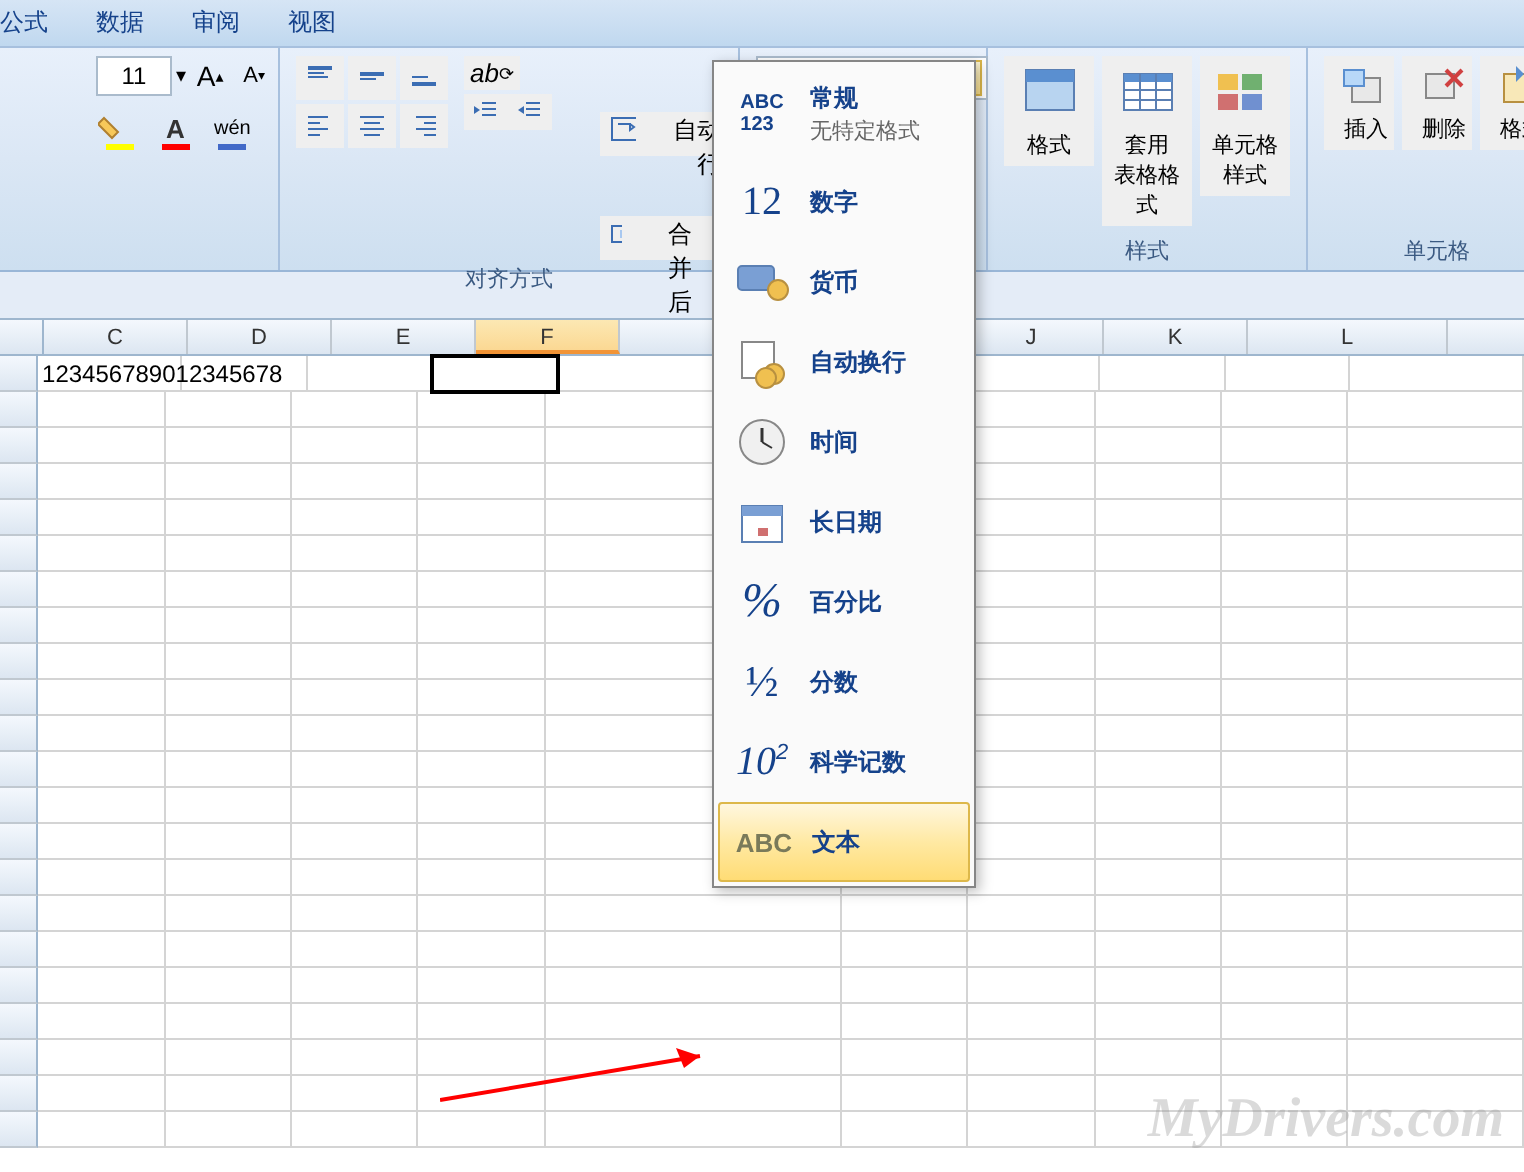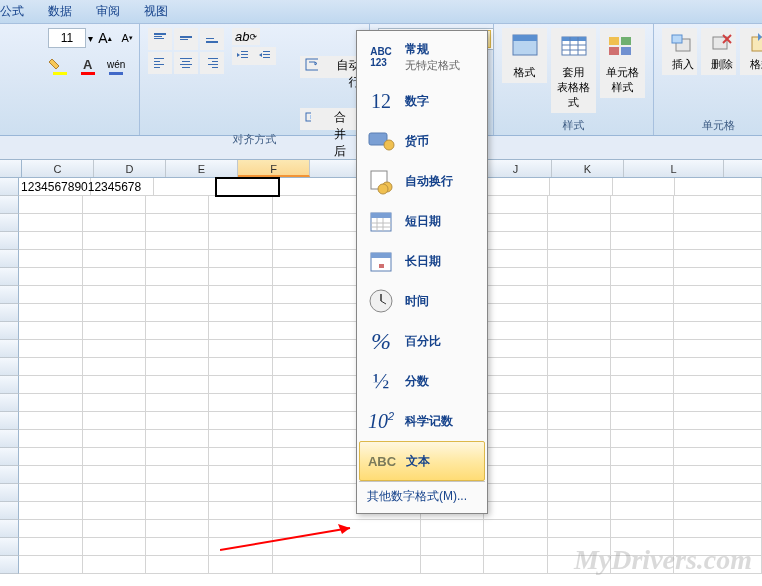--- a/index.html
+++ b/index.html
@@ -616,58 +616,43 @@
           <circle cx="16" cy="22" r="5" fill="#f0c050" stroke="#b89040"></circle>
         </svg>
       </div>
     <div class="dropdown-item-text">
         <div class="main">自动换行</div>
       </div>
   </div>
   <div class="dropdown-item">
     <div class="dropdown-item-icon">
         <svg width="28" height="28">
-          <rect x="4" y="6" width="20" height="18" fill="#fff" stroke="#5a7fb3"></rect>
-          <rect x="4" y="6" width="20" height="5" fill="#7a9fd4"></rect>
-          <line x1="10" y1="11" x2="10" y2="24" stroke="#c0c0c0"></line>
-          <line x1="16" y1="11" x2="16" y2="24" stroke="#c0c0c0"></line>
-          <line x1="4" y1="16" x2="24" y2="16" stroke="#c0c0c0"></line>
-          <line x1="4" y1="20" x2="24" y2="20" stroke="#c0c0c0"></line>
+          <circle cx="14" cy="14" r="11" fill="#f0f0f0" stroke="#888"></circle>
+          <line x1="14" y1="14" x2="14" y2="7" stroke="#333" stroke-width="1.5"></line>
+          <line x1="14" y1="14" x2="19" y2="17" stroke="#333"></line>
         </svg>
       </div>
     <div class="dropdown-item-text">
-        <div class="main">短日期</div>
+        <div class="main">时间</div>
       </div>
   </div>
   <div class="dropdown-item">
     <div class="dropdown-item-icon">
         <svg width="28" height="28">
           <rect x="4" y="6" width="20" height="18" fill="#fff" stroke="#5a7fb3"></rect>
           <rect x="4" y="6" width="20" height="5" fill="#7a9fd4"></rect>
           <rect x="12" y="17" width="5" height="4" fill="#d07070"></rect>
         </svg>
       </div>
     <div class="dropdown-item-text">
         <div class="main">长日期</div>
       </div>
   </div>
   <div class="dropdown-item">
     <div class="dropdown-item-icon">
-        <svg width="28" height="28">
-          <circle cx="14" cy="14" r="11" fill="#f0f0f0" stroke="#888"></circle>
-          <line x1="14" y1="14" x2="14" y2="7" stroke="#333" stroke-width="1.5"></line>
-          <line x1="14" y1="14" x2="19" y2="17" stroke="#333"></line>
-        </svg>
-      </div>
-    <div class="dropdown-item-text">
-        <div class="main">时间</div>
-      </div>
-  </div>
-  <div class="dropdown-item">
-    <div class="dropdown-item-icon">
         <span style="font-size:24px;font-family:Georgia;font-style:italic;">%</span>
       </div>
     <div class="dropdown-item-text">
         <div class="main">百分比</div>
       </div>
   </div>
   <div class="dropdown-item">
     <div class="dropdown-item-icon">
         <span style="font-size:22px;font-family:Georgia;">½</span>
       </div>
@@ -683,23 +668,20 @@
         <div class="main">科学记数</div>
       </div>
   </div>
   <div class="dropdown-item selected">
     <div class="dropdown-item-icon">
         <span style="font-size:13px;font-weight:bold;color:#7a7a5a;">ABC</span>
       </div>
     <div class="dropdown-item-text">
         <div class="main">文本</div>
       </div>
-  </div>
-  <div class="dropdown-footer">
-    <span>其他数字格式(M)...</span>
   </div>
 </div>
 
 <svg class="red-arrow" width="150" height="40">
   <line x1="0" y1="30" x2="130" y2="8" stroke="#ff0000" stroke-width="2"></line>
   <polygon points="130,8 118,4 122,14" fill="#ff0000"></polygon>
 </svg>
 
 <div class="watermark">MyDrivers.com</div>
 

